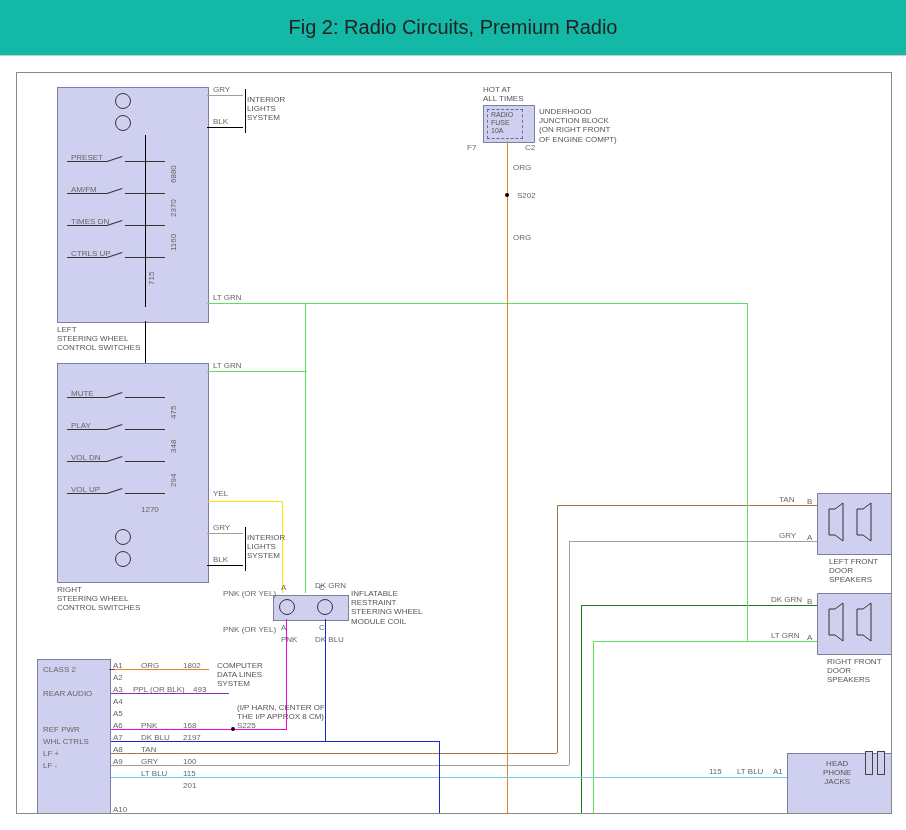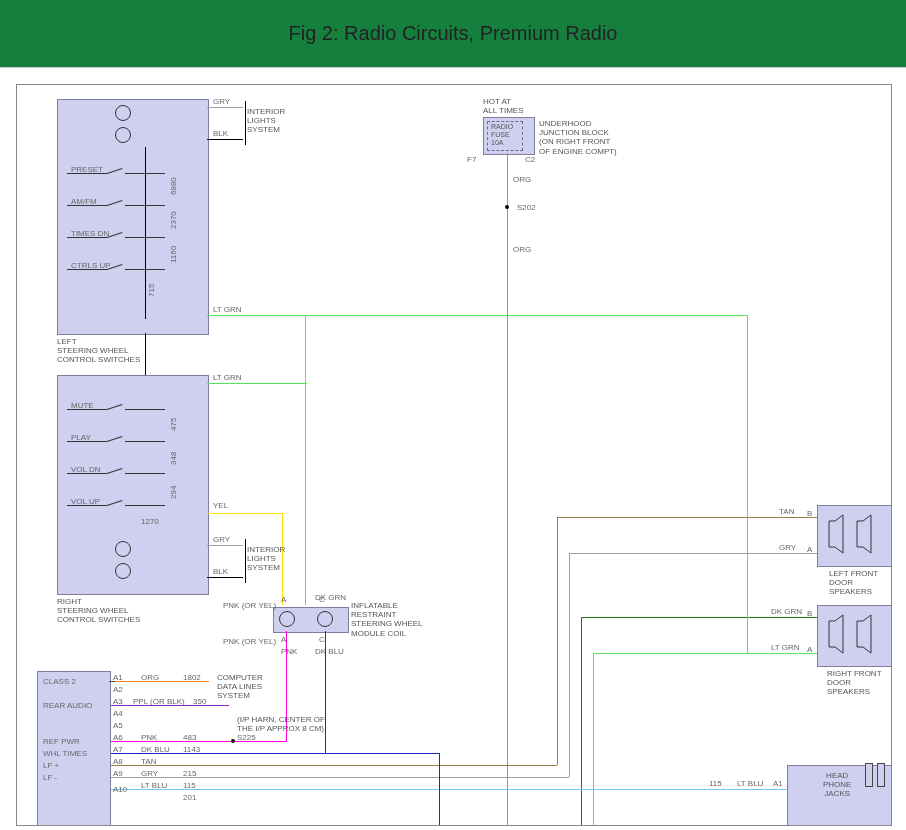--- a/index.html
+++ b/index.html
@@ -1,16 +1,16 @@
 <!DOCTYPE html>
 <html><head>
 <meta charset="utf-8">
 <style>
   html,body{margin:0;padding:0;background:#fff;font-family:Arial,Helvetica,sans-serif;font-size:8px;color:#333}
-  .titlebar{background:#15803d;text-align:center;padding:22px 0;font-size:20px;color:#222;border-bottom:1px solid #ccc}
+  .titlebar{background:#14b8a6;text-align:center;padding:16px 0;font-size:20px;color:#222;border-bottom:1px solid #ccc}
   .canvas-wrap{padding:16px}
   .canvas{position:relative;width:874px;height:740px;border:1px solid #888;overflow:hidden}
 
   .block{position:absolute;background:#cfd0ef;border:1px solid #7d7fa0}
   .block-label{position:absolute;font-size:8px;color:#555;line-height:1.15}
   .wirelabel{position:absolute;font-size:8px;color:#666;white-space:nowrap}
   .pin{position:absolute;font-size:8px;color:#666}
   .vertlabel{position:absolute;font-size:8px;color:#666;transform:rotate(-90deg);transform-origin:left top;white-space:nowrap}
 
   .w{position:absolute;background:#000;height:1px}
@@ -222,58 +222,58 @@
 
   <div class="w c-org" style="left:92px;top:596px;width:100px"></div>
 
   <div class="w c-pnk" style="left:92px;top:656px;width:178px"></div>
 
   <div class="block" style="left:20px;top:586px;width:72px;height:154px"></div>
 
   <div class="wirelabel" style="left:26px;top:592px">CLASS 2</div>
   <div class="wirelabel" style="left:26px;top:616px">REAR AUDIO</div>
   <div class="wirelabel" style="left:26px;top:652px">REF PWR</div>
-  <div class="wirelabel" style="left:26px;top:664px">WHL TIMES</div>
+  <div class="wirelabel" style="left:26px;top:664px">WHL CTRLS</div>
   <div class="wirelabel" style="left:26px;top:676px">LF +</div>
   <div class="wirelabel" style="left:26px;top:688px">LF -</div>
 
   <div class="pin-tick" style="left:92px;top:596px"></div>
   <div class="pin" style="left:96px;top:588px">A1</div>
   <div class="wirelabel" style="left:124px;top:588px">ORG</div>
   <div class="wirelabel" style="left:166px;top:588px">1802</div>
   <div class="block-label" style="left:200px;top:588px">COMPUTER<br>DATA LINES<br>SYSTEM</div>
 
   <div class="pin" style="left:96px;top:600px">A2</div>
 
   <div class="pin" style="left:96px;top:612px">A3</div>
   <div class="wirelabel" style="left:116px;top:612px">PPL (OR BLK)</div>
-  <div class="wirelabel" style="left:176px;top:612px">350</div>
+  <div class="wirelabel" style="left:176px;top:612px">493</div>
 
   <div class="pin" style="left:96px;top:624px">A4</div>
   <div class="pin" style="left:96px;top:636px">A5</div>
   <div class="block-label" style="left:220px;top:630px">(I/P HARN, CENTER OF<br>THE I/P APPROX 8 CM)</div>
 
   <div class="pin" style="left:96px;top:648px">A6</div>
   <div class="wirelabel" style="left:124px;top:648px">PNK</div>
-  <div class="wirelabel" style="left:166px;top:648px">483</div>
+  <div class="wirelabel" style="left:166px;top:648px">168</div>
   <div class="wirelabel" style="left:220px;top:648px">S225</div>
   <div class="dot" style="left:214px;top:654px"></div>
 
   <div class="pin" style="left:96px;top:660px">A7</div>
   <div class="wirelabel" style="left:124px;top:660px">DK BLU</div>
-  <div class="wirelabel" style="left:166px;top:660px">1143</div>
+  <div class="wirelabel" style="left:166px;top:660px">2197</div>
 
   <div class="pin" style="left:96px;top:672px">A8</div>
   <div class="wirelabel" style="left:124px;top:672px">TAN</div>
   <div class="wirelabel" style="left:166px;top:708px">201</div>
 
   <div class="pin" style="left:96px;top:684px">A9</div>
   <div class="wirelabel" style="left:124px;top:684px">GRY</div>
-  <div class="wirelabel" style="left:166px;top:684px">215</div>
-
-  <div class="pin" style="left:96px;top:700px">A10</div>
+  <div class="wirelabel" style="left:166px;top:684px">100</div>
+
+  <div class="pin" style="left:96px;top:732px">A10</div>
   <div class="wirelabel" style="left:124px;top:696px">LT BLU</div>
   <div class="wirelabel" style="left:166px;top:696px">115</div>
 
   <div class="wv c-ltgrn" style="left:730px;top:230px;height:338px"></div>
 
 </div>
 </div>
 
 </body></html>

